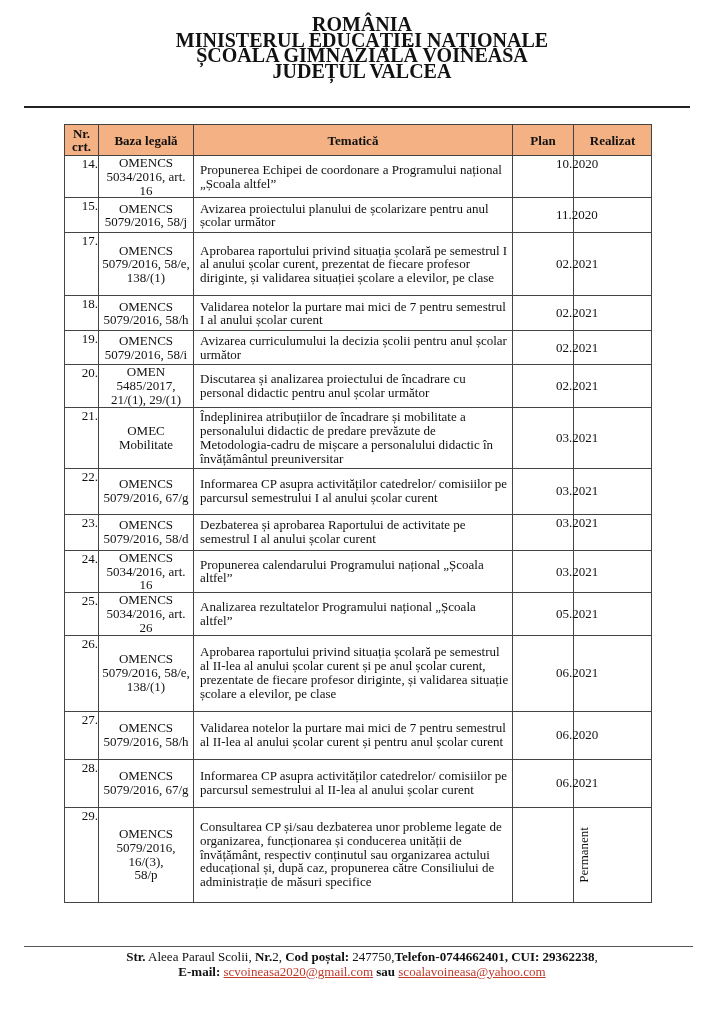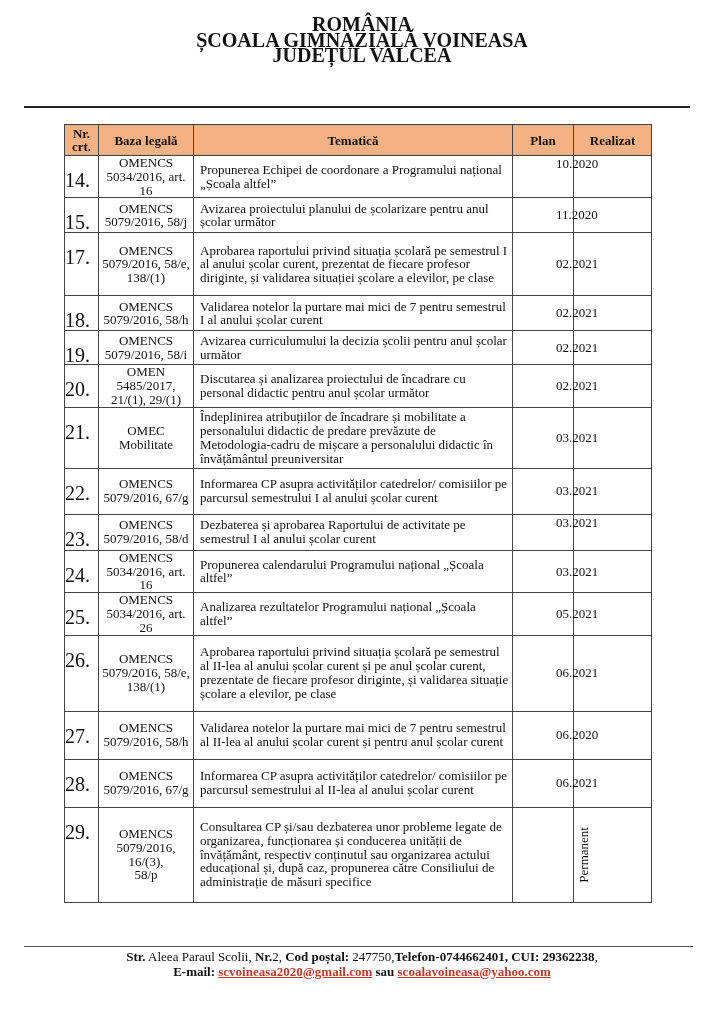--- a/index.html
+++ b/index.html
@@ -14,37 +14,38 @@
   table.plan { position: absolute; top: 124px; left: 64px; border-collapse: collapse;
                table-layout: fixed; width: 587px; font-size: 13px; line-height: 13.8px; }
   table.plan col.c-nr { width: 34px; }
   table.plan col.c-baza { width: 95px; }
   table.plan col.c-tem { width: 319px; }
   table.plan col.c-plan { width: 61px; }
   table.plan col.c-real { width: 78px; }
   table.plan th, table.plan td { border: 1px solid #444; padding: 0 3px; vertical-align: middle; }
   table.plan th { background: #F4B183; font-weight: bold; text-align: center; height: 30px;
                   font-size: 13px; line-height: 13px; }
-  table.plan td.nr { text-align: left; vertical-align: top; font-size: 20px; padding: 18px 0 0 0; }
+  table.plan td.nr { text-align: right; vertical-align: top; font-size: 13px; padding: 1px 0 0 0; }
   table.plan td.baza { text-align: center; font-size: 13px; }
   table.plan td.tem { text-align: left; padding-left: 6px; }
   table.plan td.plan { text-align: center; padding-left: 43px; }
   table.plan td.plan.top { vertical-align: top; padding-top: 1px; }
   table.plan td.real { }
   .vert { display: inline-block; transform: rotate(-90deg); white-space: nowrap; }
   .footer { position: absolute; top: 950px; left: 0; width: 724px; text-align: center;
             font-size: 13px; line-height: 14.5px; }
   .footer b { font-weight: bold; }
-  .footer a { color: #c0392b; text-decoration: underline; font-weight: bold; }
+  .footer a { color: #c0392b; text-decoration: underline; }
 </style>
 </head>
 <body>
 
 <div class="header">
   <div>ROMÂNIA</div>
+  <div>MINISTERUL EDUCAȚIEI NAȚIONALE</div>
   <div>ȘCOALA GIMNAZIALĂ VOINEASA</div>
   <div>JUDEȚUL VALCEA</div>
 </div>
 
 <div class="rule top"></div>
 
 <table class="plan">
   <colgroup>
     <col class="c-nr">
       <col class="c-baza">

